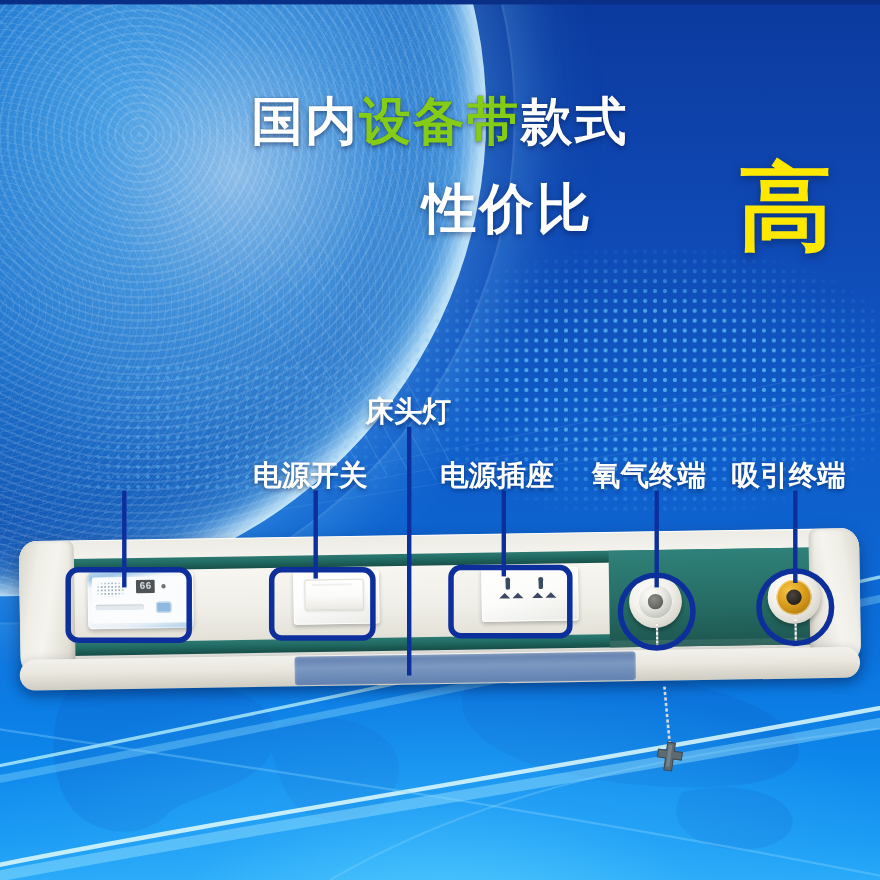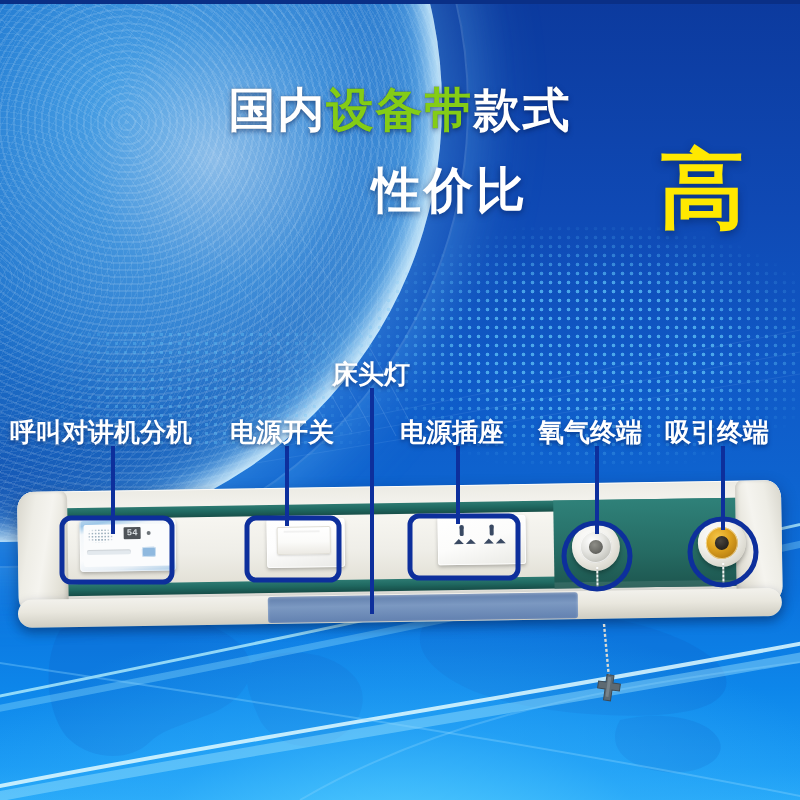--- a/index.html
+++ b/index.html
@@ -86,21 +86,21 @@
     font-size:47px;font-weight:bold;letter-spacing:2px;line-height:1;
     white-space:nowrap;
   }
   .hl1 .w{color:#ffffff;}
   .hl1 .y{color:#84cc16;}
   .hl1 span{
     text-shadow:0 2px 5px rgba(0,20,70,.55), 0 0 1px rgba(0,0,0,.35);
     margin-top:28px;
   }
   .hl2row{
-    position:absolute;left:4px;top:158px;width:776px;height:72px;
+    position:absolute;left:16px;top:158px;width:776px;height:72px;
   }
   .hl2{
     position:absolute;left:368px;top:8px;
     font-size:49px;font-weight:bold;color:#ffffff;letter-spacing:3px;line-height:1;
     text-shadow:0 2px 6px rgba(0,20,70,.55);
   }
   .hl3{
     position:absolute;left:655px;top:-12px;
     font-size:86px;font-weight:bold;color:#ffe800;line-height:1;
     text-shadow:0 3px 8px rgba(0,25,80,.5);
@@ -336,21 +336,20 @@
         <line x1="287" y1="446" x2="287" y2="526"></line>
         <line x1="372" y1="388" x2="372" y2="614"></line>
         <line x1="458" y1="446" x2="458" y2="524"></line>
         <line x1="597" y1="446" x2="597" y2="534"></line>
         <line x1="723" y1="446" x2="723" y2="530"></line>
       </g>
     </svg>
   </div>
 
   <div class="labels">
-    <div class="lbl" style="left:10px;  top:415px; font-size:26px;">呼叫对讲机分机</div>
     <div class="lbl" style="left:332px; top:357px; font-size:26px;">床头灯</div>
     <div class="lbl" style="left:230px; top:415px; font-size:26px;">电源开关</div>
     <div class="lbl" style="left:400px; top:415px; font-size:26px;">电源插座</div>
     <div class="lbl" style="left:538px; top:415px; font-size:26px;">氧气终端</div>
     <div class="lbl" style="left:665px; top:415px; font-size:26px;">吸引终端</div>
   </div>
 
   <div class="panel-wrap">
 
     <div class="panel">
@@ -358,21 +357,21 @@
         <div class="midband"></div>
         <div class="stripe top"></div>
         <div class="stripe bot"></div>
         <div class="greenblock"></div>
         <div class="endcap-l"></div>
         <div class="endcap-r"></div>
 
         <div class="intercom">
           <div class="ic-face"></div>
           <div class="ic-grille"></div>
-          <div class="ic-display">54</div>
+          <div class="ic-display">66</div>
           <div class="ic-led"></div>
           <div class="ic-slot"></div>
           <div class="ic-btn"></div>
         </div>
 
         <div class="switch">
           <div class="switch-rocker"></div>
         </div>
 
         <div class="socket">

